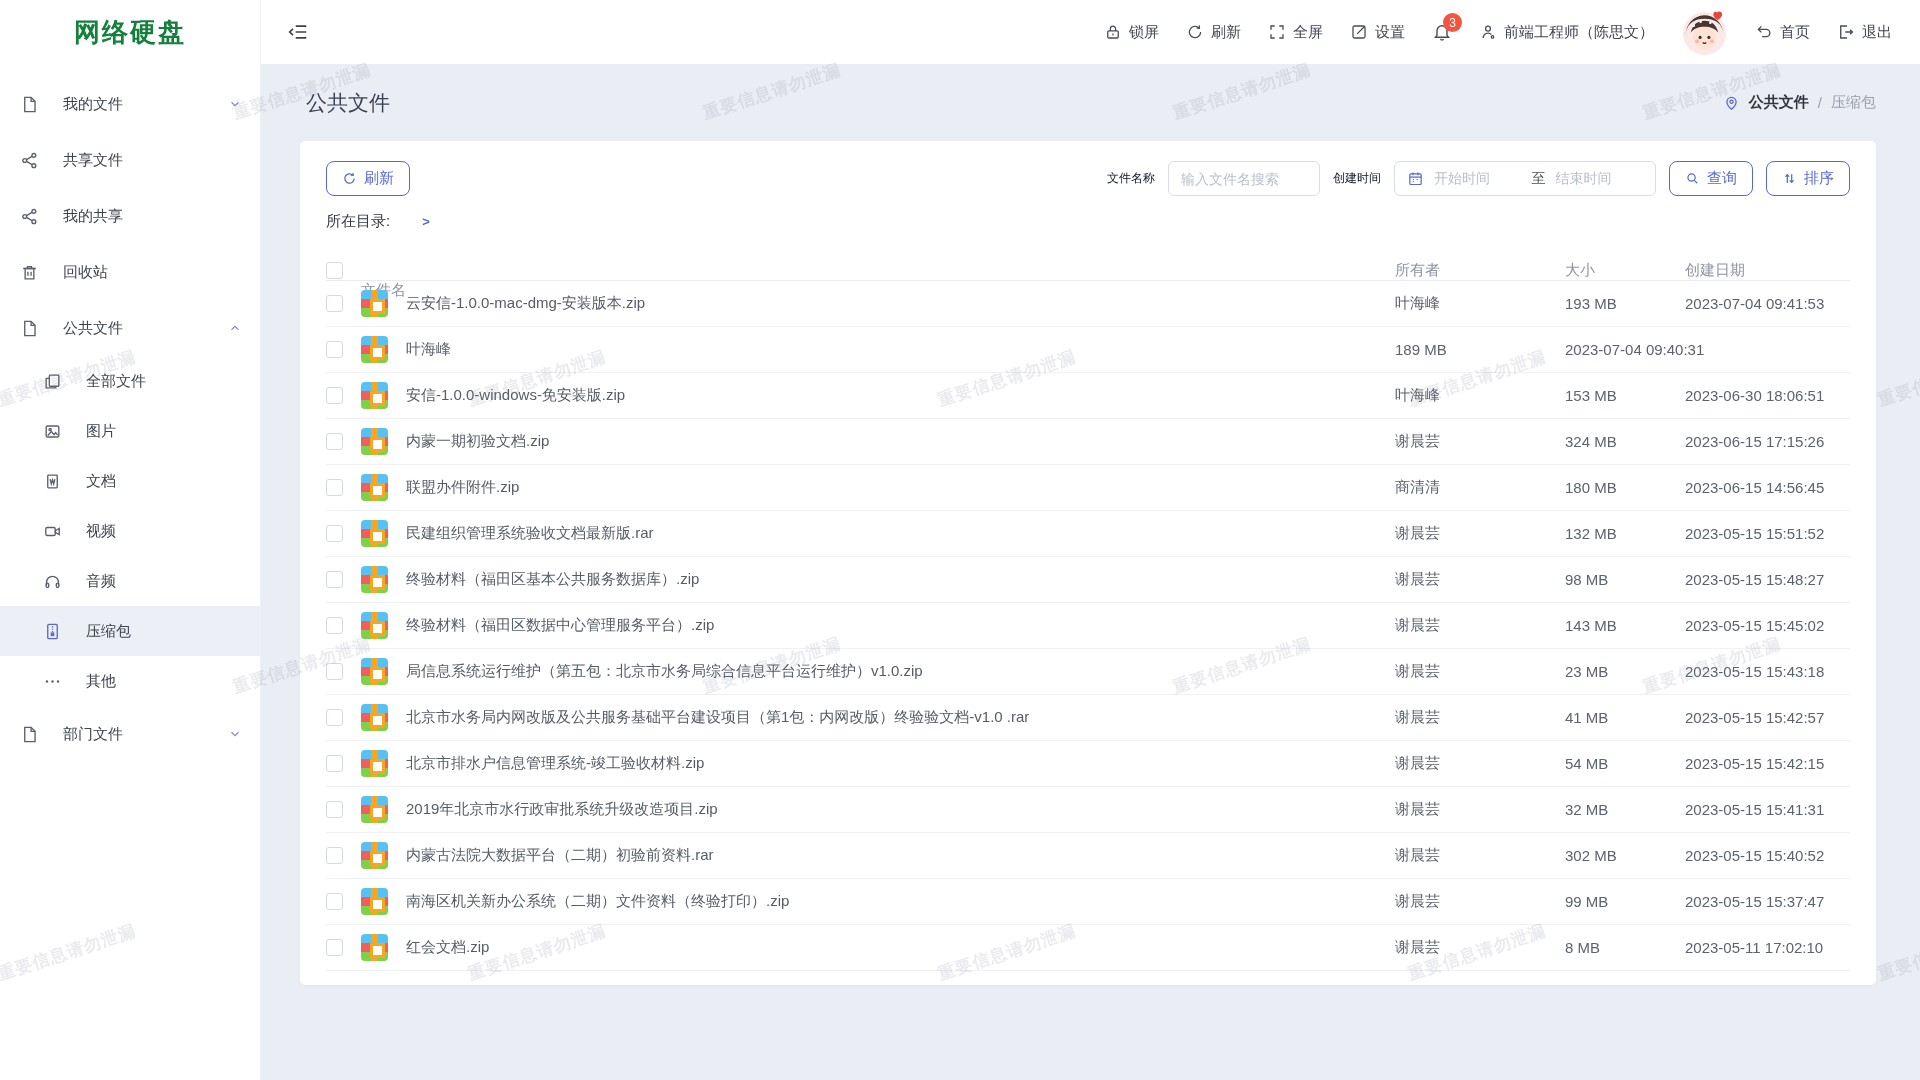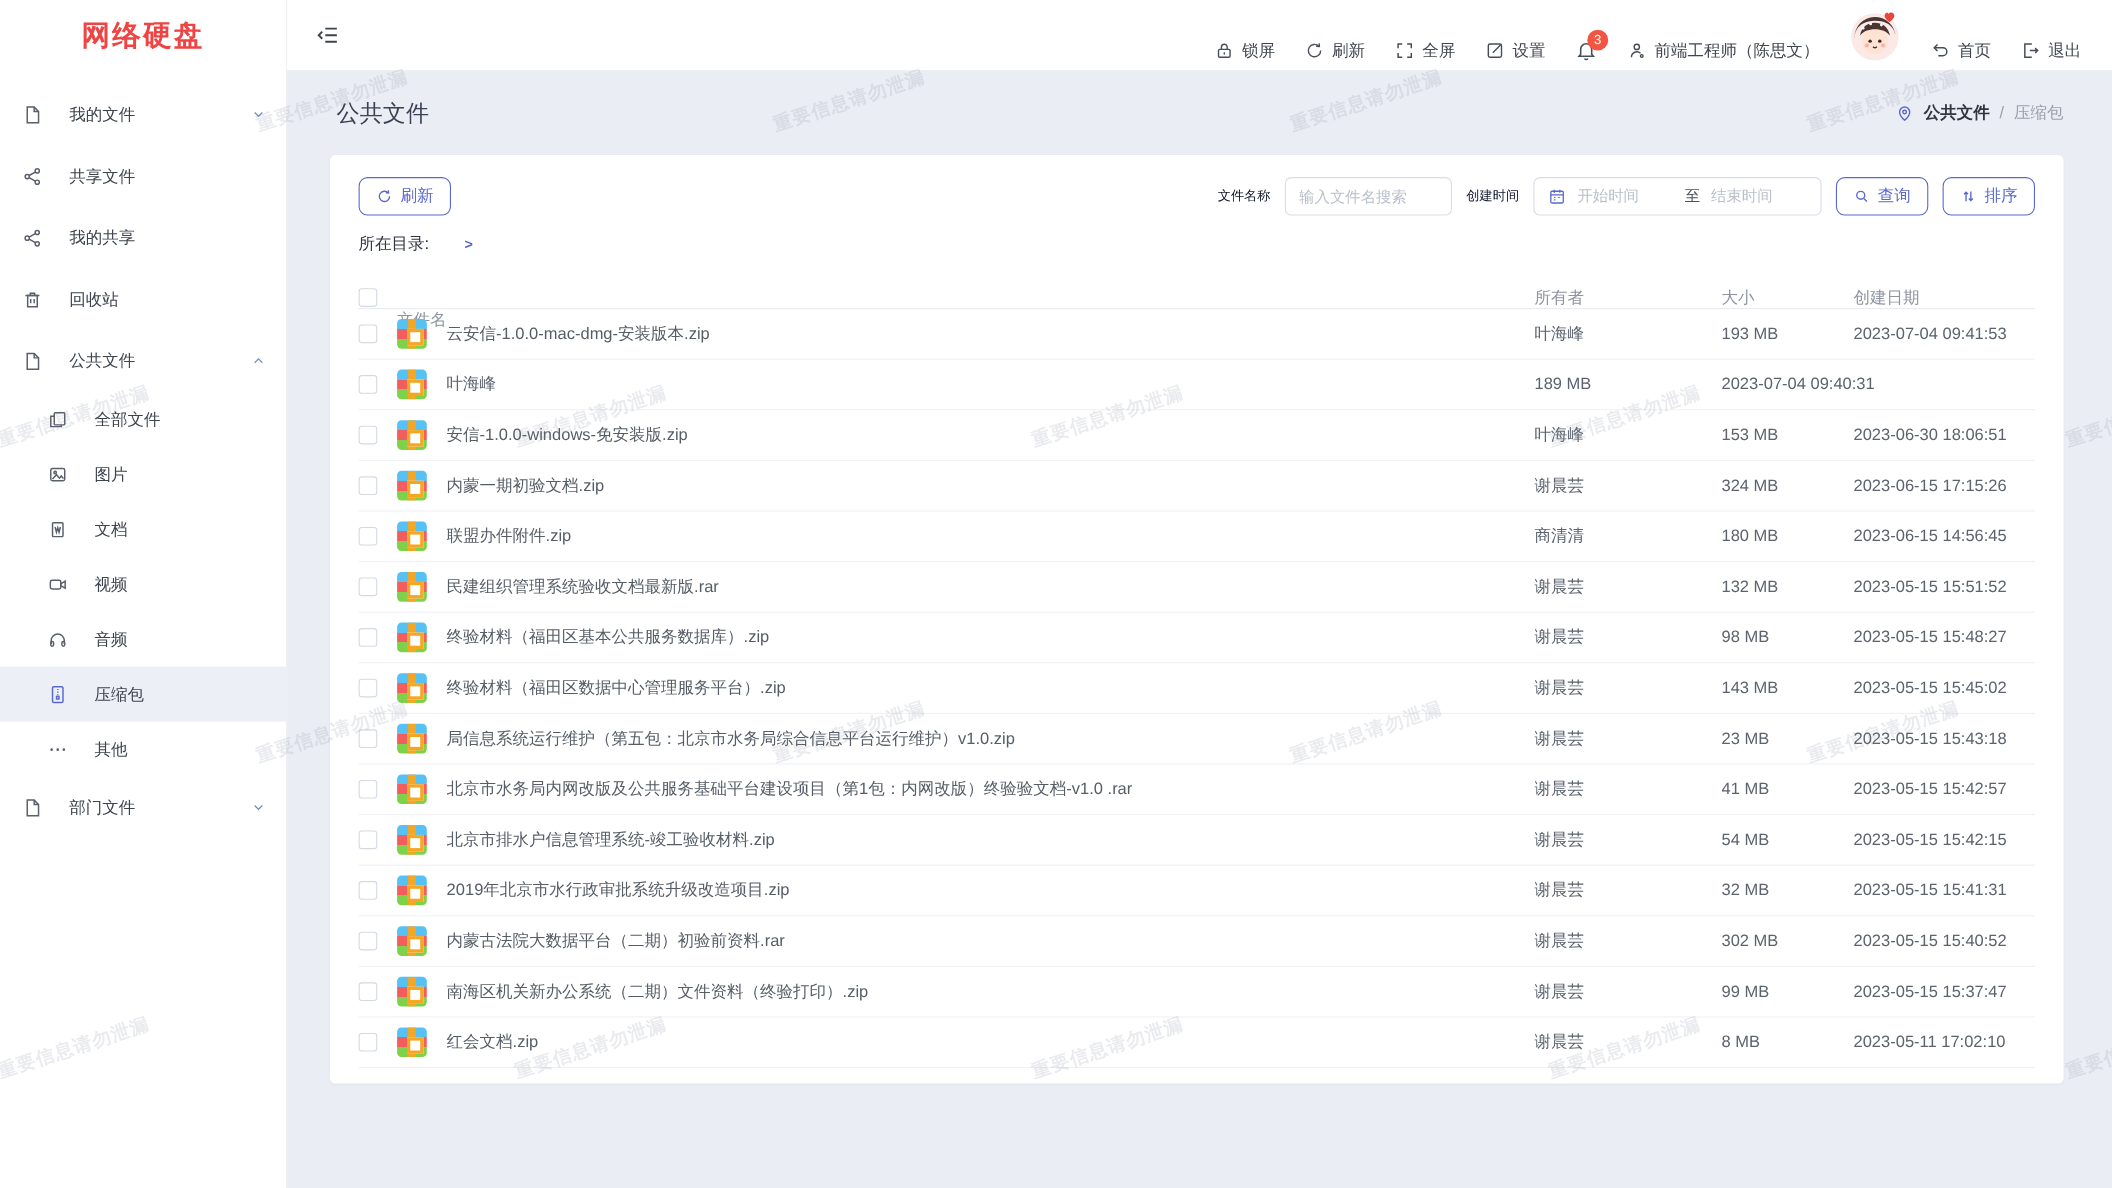--- a/index.html
+++ b/index.html
@@ -8,38 +8,38 @@
   .app { display:flex; width:1920px; height:1080px; position:relative; }
 
   
   .watermark-layer { position:absolute; inset:0; overflow:hidden; pointer-events:none; z-index:50; }
   .watermark-layer .wm { position:absolute; white-space:nowrap; font-size:17px; font-weight:700;
     color:rgba(125,132,150,0.16); transform:rotate(-18deg); letter-spacing:1px; }
 
   
   .sidebar { width:261px; background:#fff; height:100%; flex:none; border-right:1px solid #eef0f4; position:relative; z-index:2; }
   .logo { height:64px; display:flex; align-items:center; justify-content:center;
-    color:#ef4444; font-size:26px; font-weight:700; letter-spacing:2px; }
+    color:#15803d; font-size:26px; font-weight:700; letter-spacing:2px; }
   .nav { padding-top:12px; }
   .nav-item { height:56px; display:flex; align-items:center; padding:0 18px 0 20px; cursor:pointer;
     color:#3d434d; font-size:15px; }
   .nav-item .nicon { width:19px; height:19px; color:#595f6b; flex:none; display:flex; }
   .nav-item .nlabel { margin-left:24px; flex:1 1 auto; }
   .nav-item .chev { width:14px; height:14px; color:#7f8bc9; flex:none; display:flex; }
   .nav-sub { height:50px; padding-left:43px; }
   .nav-sub .nlabel { }
   .nav-sub.active { background:#edeff7; }
   .nav-sub.active .nicon { color:#5968cd; }
   svg { display:block; }
 
   
   .main { flex:1 1 auto; display:flex; flex-direction:column; height:100%; min-width:0; }
   .topbar { height:64px; background:#fff; display:flex; align-items:center; padding:0 28px 0 26px; flex:none; }
   .collapse-btn { width:22px; height:22px; color:#3e444e; cursor:pointer; }
-  .topbar-right { margin-left:auto; display:flex; align-items:flex-end; gap:27px; }
+  .topbar-right { margin-left:auto; display:flex; align-items:center; gap:27px; }
   .tb-item { display:flex; align-items:center; gap:7px; color:#404650; font-size:15px; cursor:pointer; }
   .tb-item .ticon { width:18px; height:18px; display:flex; color:#474d57; }
   .bell-wrap { position:relative; width:20px; height:20px; color:#474d57; cursor:pointer; }
   .bell-badge { position:absolute; top:-9px; right:-10px; min-width:19px; height:19px; border-radius:10px;
     background:#f25643; color:#fff; font-size:12px; display:flex; align-items:center; justify-content:center; padding:0 5px; }
   .avatar { width:47px; height:47px; border-radius:50%; overflow:visible; cursor:pointer; flex:none; }
 
   
   .content { flex:1 1 auto; background:#ebedf4; overflow:hidden; position:relative; }
   .content-head { height:77px; display:flex; align-items:center; padding:0 44px 0 45px; }

